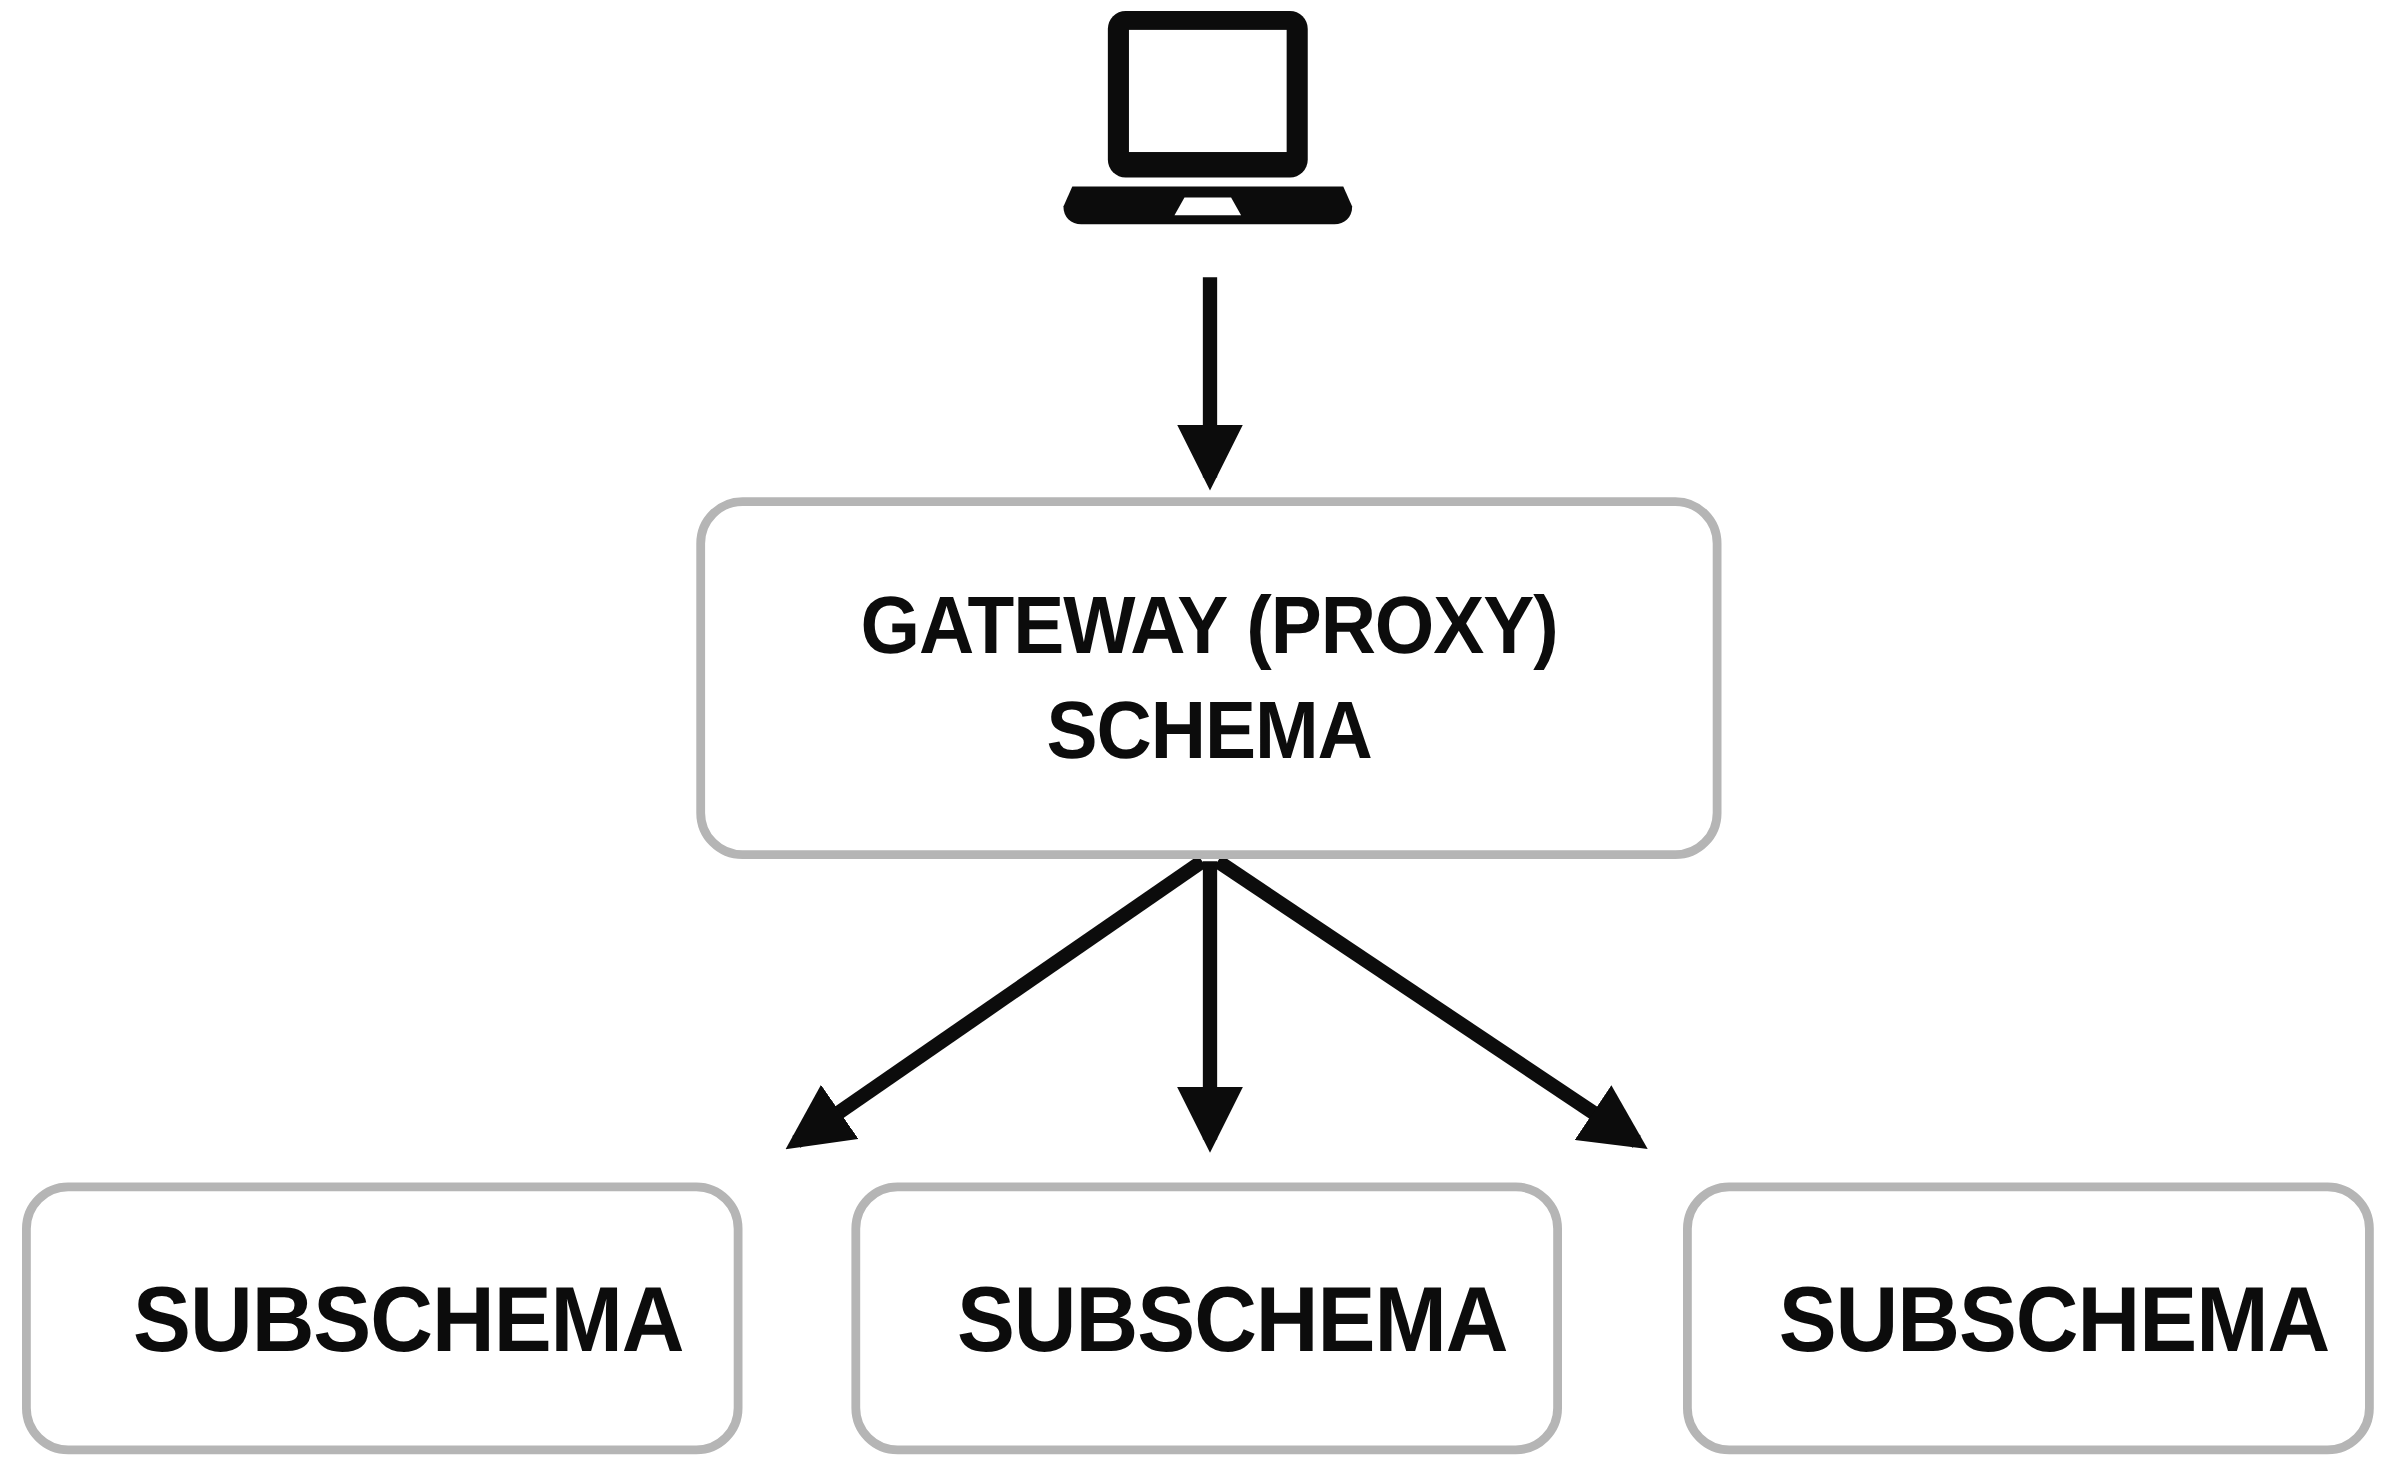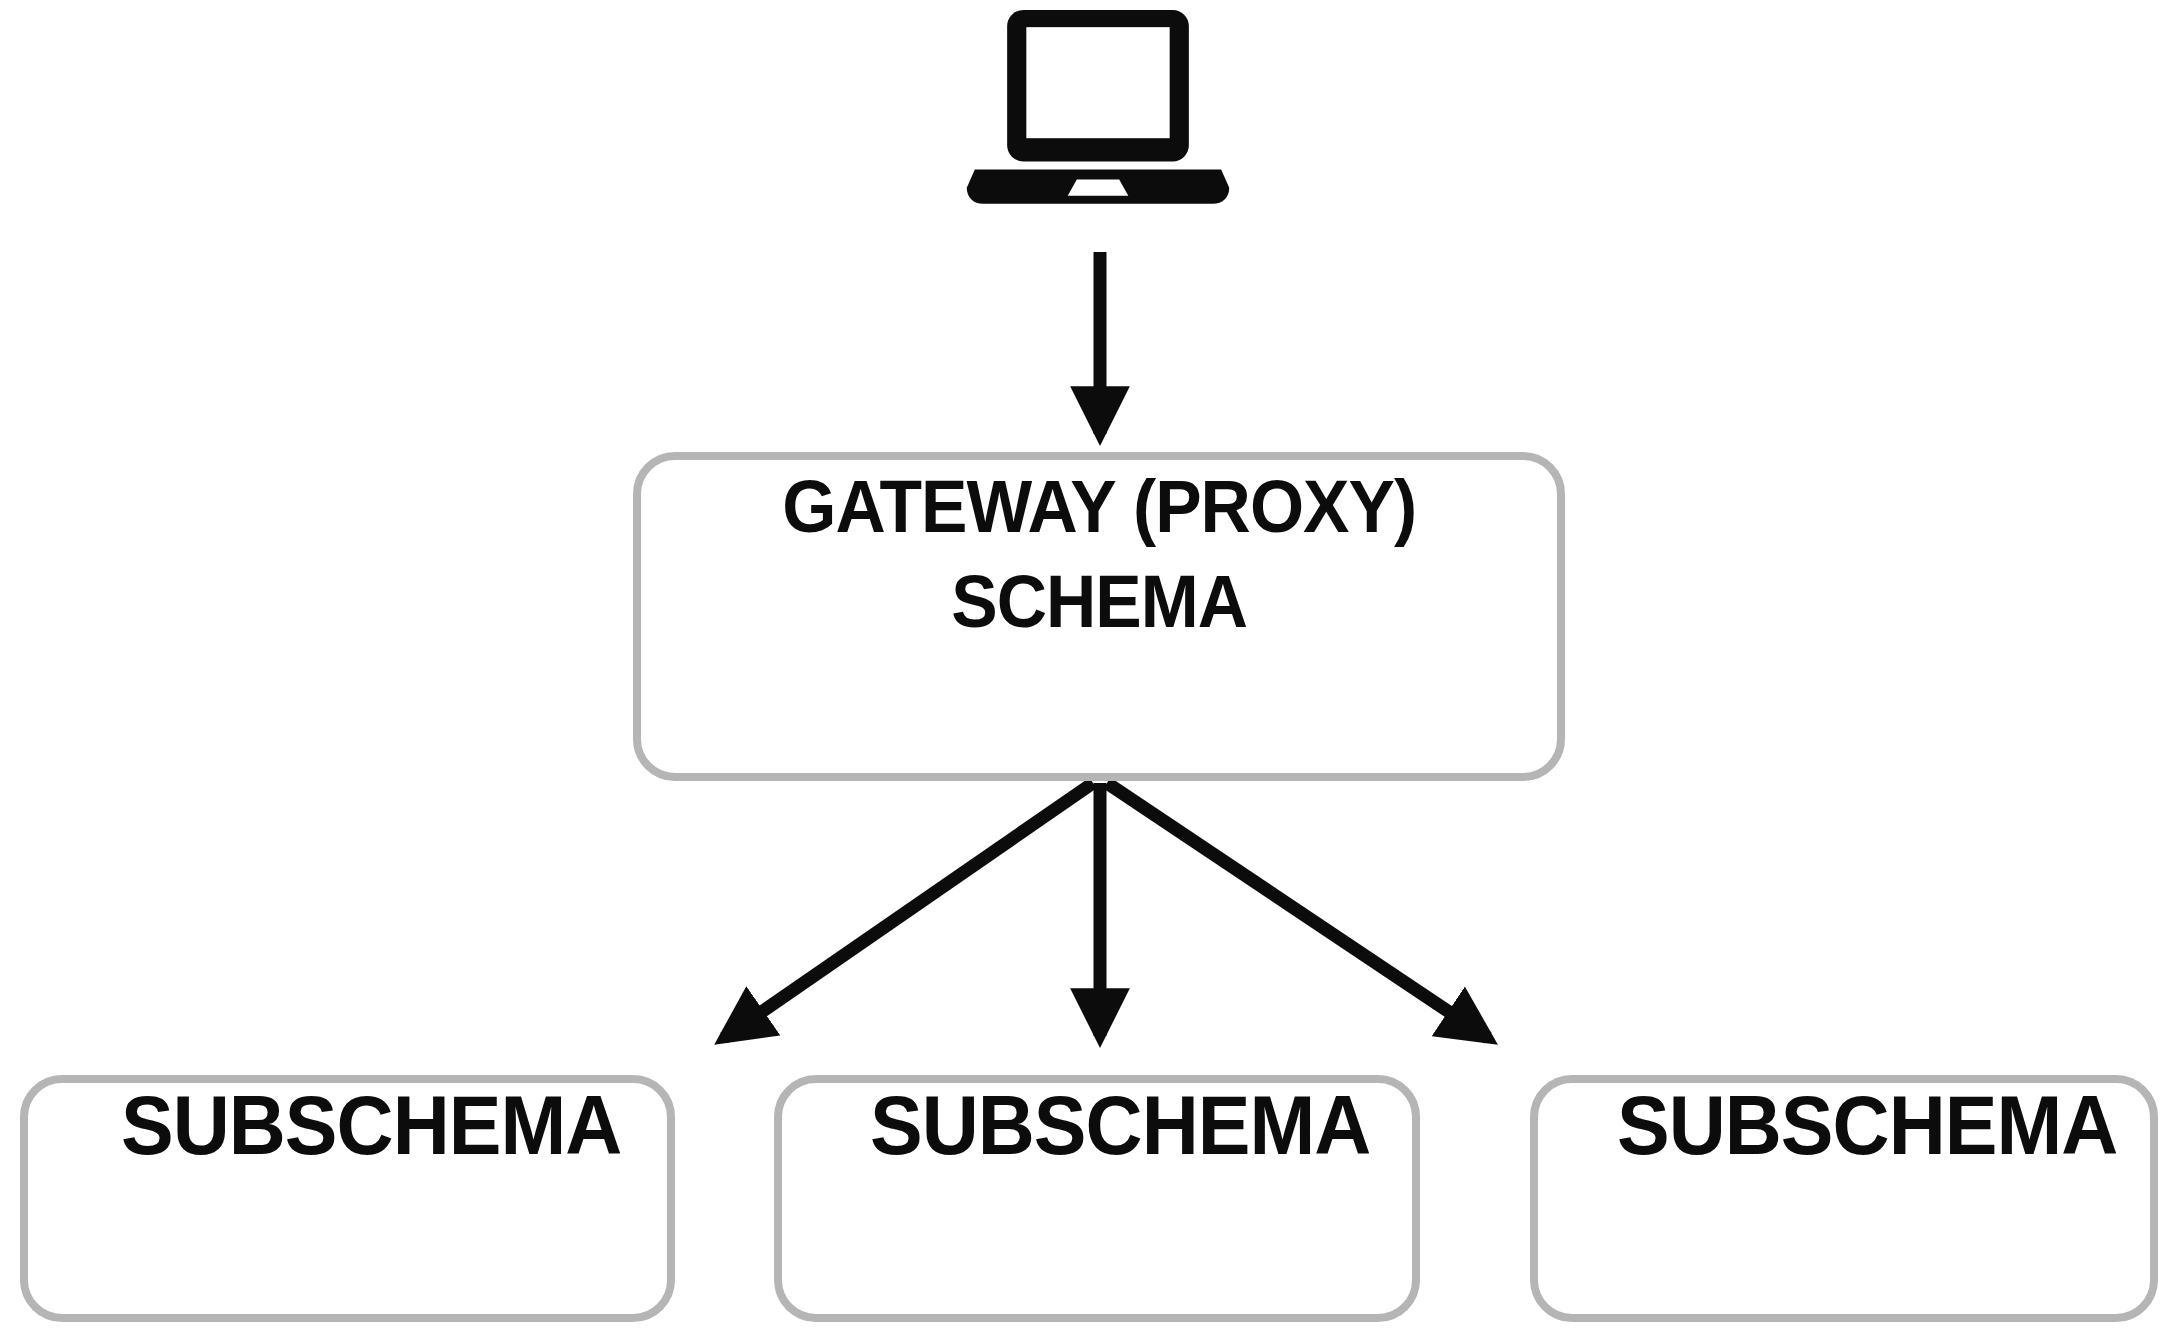--- a/index.html
+++ b/index.html
@@ -23,21 +23,21 @@
     position:absolute;left:0;top:0;width:2166px;height:1332px;
   }
   .arrow-layer line{
     stroke:var(--ink);stroke-width:13px;
   }
   .box{
     position:absolute;
     border:8px solid var(--box-border);
     border-radius:42px;
     background:var(--bg);
-    display:flex;justify-content:center;
+    display:flex;align-items:center;justify-content:center;
     text-align:center;
     color:var(--ink);
   }
   .box .label-inner{
     display:inline-block;
     transform:scaleX(0.94);
     font-weight:700;
     letter-spacing:-1px;
     color:var(--ink);
   }

